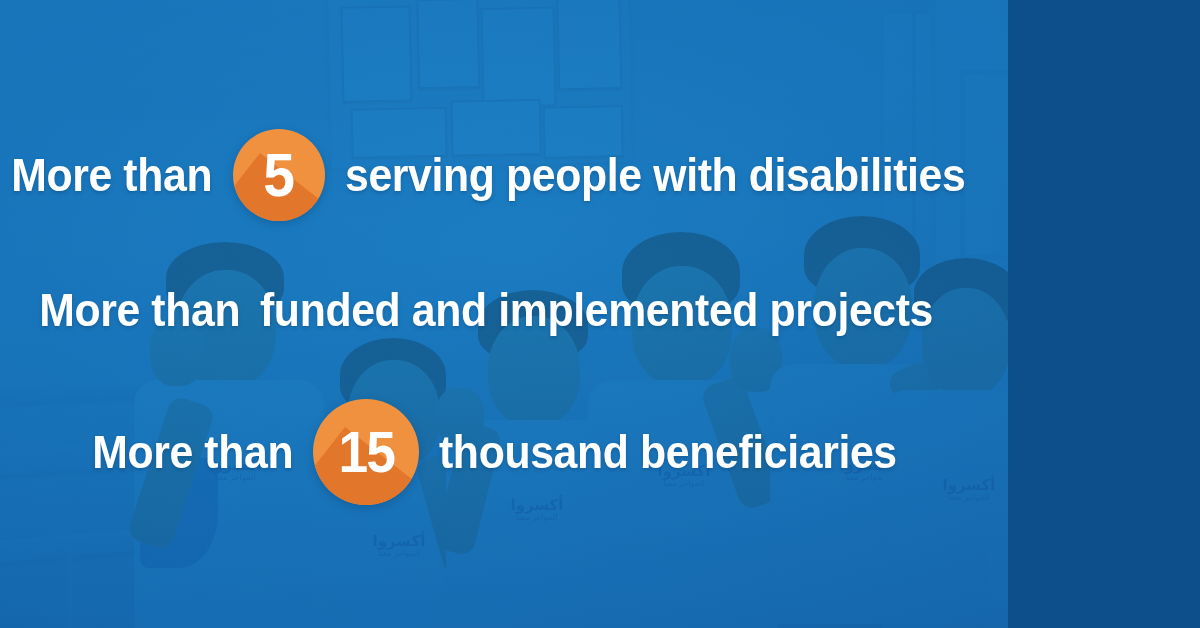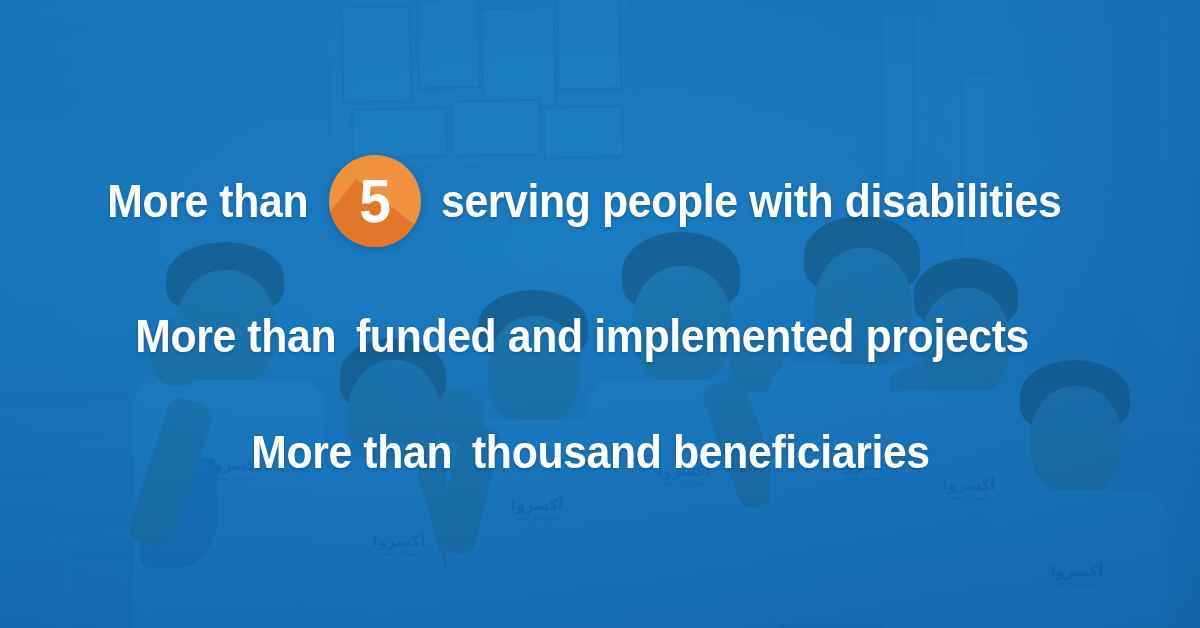--- a/index.html
+++ b/index.html
@@ -4,21 +4,21 @@
 <title>Impact Statistics Banner</title>
 <style>
   html, body {
     margin: 0;
     padding: 0;
     background: #0d4f8b;
   }
 
   .banner {
     position: relative;
-    width: 1200px;
+    width: 1008px;
     height: 628px;
     overflow: hidden;
     font-family: "Liberation Sans", "DejaVu Sans", sans-serif;
     background: #1a7fc4;
   }
 
   
   .photo-layer {
     position: absolute;
     inset: 0;
@@ -340,17 +340,21 @@
       <span class="stat-text stat-suffix">serving people with disabilities</span>
     </div>
 
     <div class="stat-row">
       <span class="stat-text stat-prefix">More than</span>
       <span class="stat-text stat-suffix">funded and implemented projects</span>
     </div>
 
     <div class="stat-row">
       <span class="stat-text stat-prefix">More than</span>
+      <span class="badge wide">
+        <span class="shadow-wedge"></span>
+        <span class="badge-num">15</span>
+      </span>
       <span class="stat-text stat-suffix">thousand beneficiaries</span>
     </div>
 
   </div>
 </div>
 
 </body></html>

